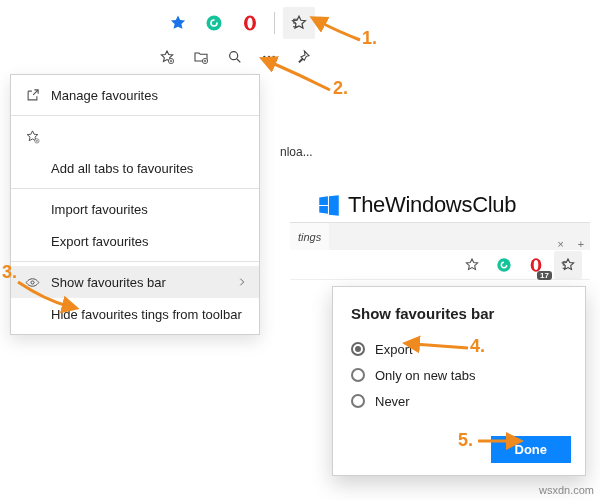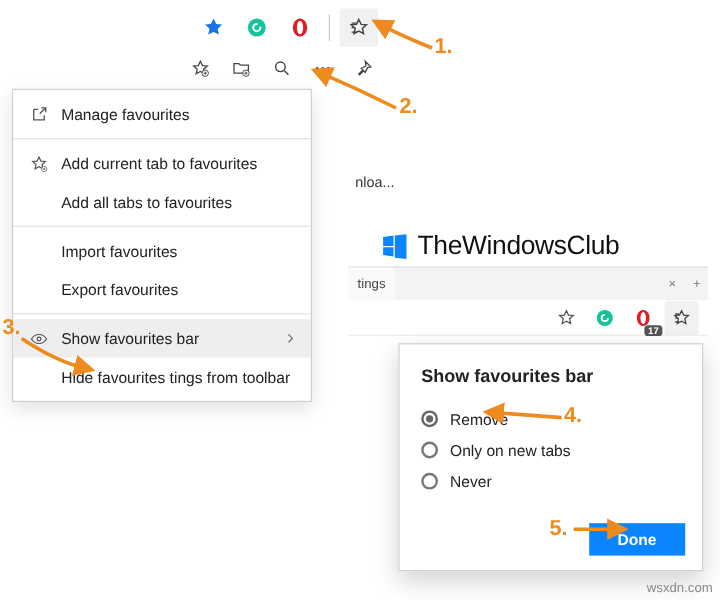--- a/index.html
+++ b/index.html
@@ -134,22 +134,22 @@
     width: 26px; height: 26px;
     margin-right: 6px;
   }
   
   .right-window-tabs {
     position: absolute;
     left: 290px; top: 222px;
     width: 300px; height: 28px;
     background: #f3f3f3;
     border-top: 1px solid #e0e0e0;
-    display: flex; align-items: center;
-    font-size: 11px; color: #444;
+    display: flex; align-items: flex-end;
+    font-size: 11px; color: #444; font-style: italic;
   }
   .right-window-tabs .tab {
     background: #fafafa;
     height: 100%;
     display: flex; align-items: center;
     padding: 0 8px;
   }
   .right-window-toolbar {
     position: absolute;
     left: 290px; top: 250px;
@@ -170,21 +170,21 @@
   }
   
   .anno-label {
     position: absolute;
     color: #ef8a1f;
     font-weight: 700;
     font-size: 18px;
   }
   .snippet {
     position: absolute;
-    font-size: 12px; color: #333; margin-left: 16px;
+    font-size: 12px; color: #333;
   }
   .watermark {
     position: absolute;
     right: 6px; bottom: 4px;
     font-size: 11px; color: #888;
   }
   svg { display: block; }
 </style>
 </head>
 <body>
@@ -263,21 +263,20 @@
   <div class="menu-hr"></div>
 
   <div class="menu-item">
     <span class="mi-icon">
       <svg width="15" height="15" viewBox="0 0 24 24">
           <path fill="none" stroke="#555" stroke-width="1.6" d="M12 3l2.6 5.4 5.9.5-4.5 4.1 1.3 5.8L12 15.9 6.7 18.8 8 13l-4.5-4.1 5.9-.5z"></path>
           <circle cx="19" cy="19" r="3.5" fill="#fff" stroke="#555"></circle>
           <path stroke="#555" d="M19 17.5v3M17.5 19h3"></path>
         </svg>
     </span>
-    <span>Add current tab to favourites</span>
   </div>
   <div class="menu-item">
     <span class="mi-icon blank"></span>
     <span>Add all tabs to favourites</span>
   </div>
   <div class="menu-hr"></div>
 
   <div class="menu-item">
     <span class="mi-icon blank"></span>
     <span>Import favourites</span>
@@ -349,21 +348,21 @@
         <path stroke="#444" stroke-width="1.6" d="M4 7h5M4 12h3M4 17h5"></path>
       </svg>
   </span>
 </div>
 
 <div class="dialog">
   <div class="dialog-title">Show favourites bar</div>
 
   <div class="radio-row">
     <span class="radio selected"></span>
-    <span>Remove</span>
+    <span>Export</span>
   </div>
   <div class="radio-row">
     <span class="radio"></span>
     <span>Only on new tabs</span>
   </div>
   <div class="radio-row">
     <span class="radio"></span>
     <span>Never</span>
   </div>
 

